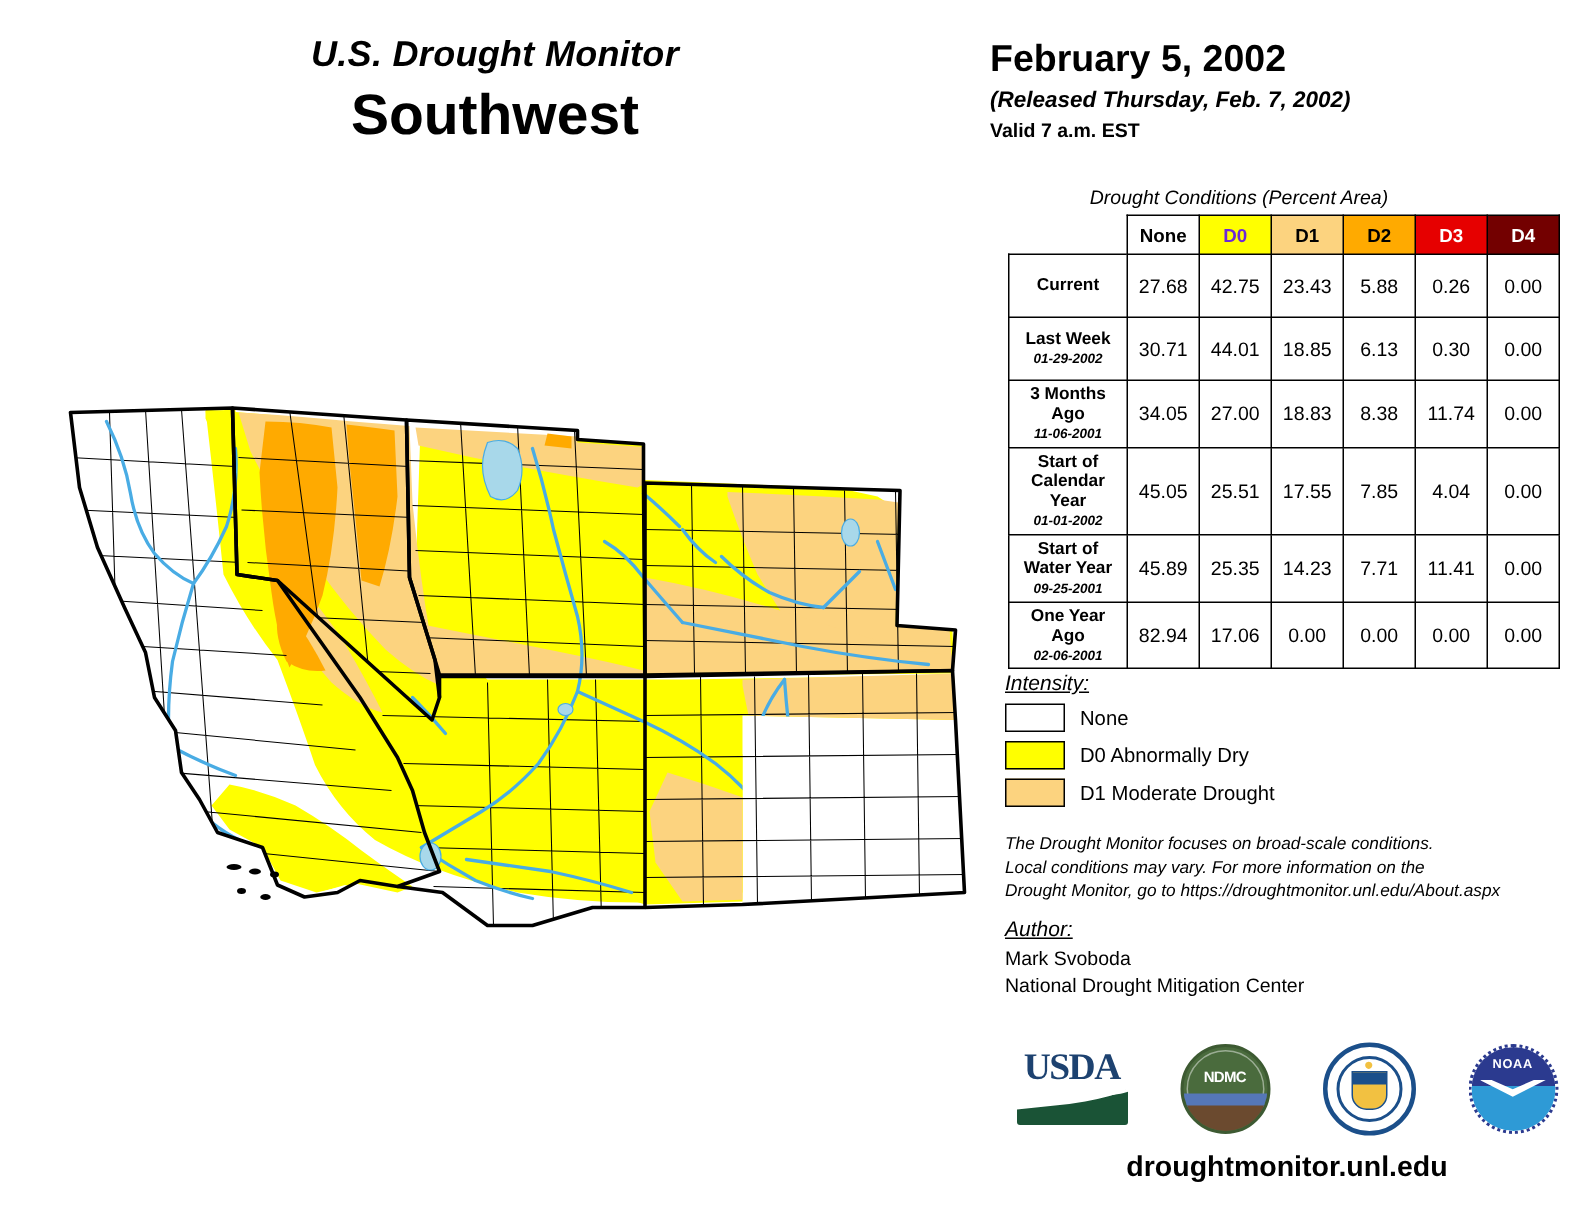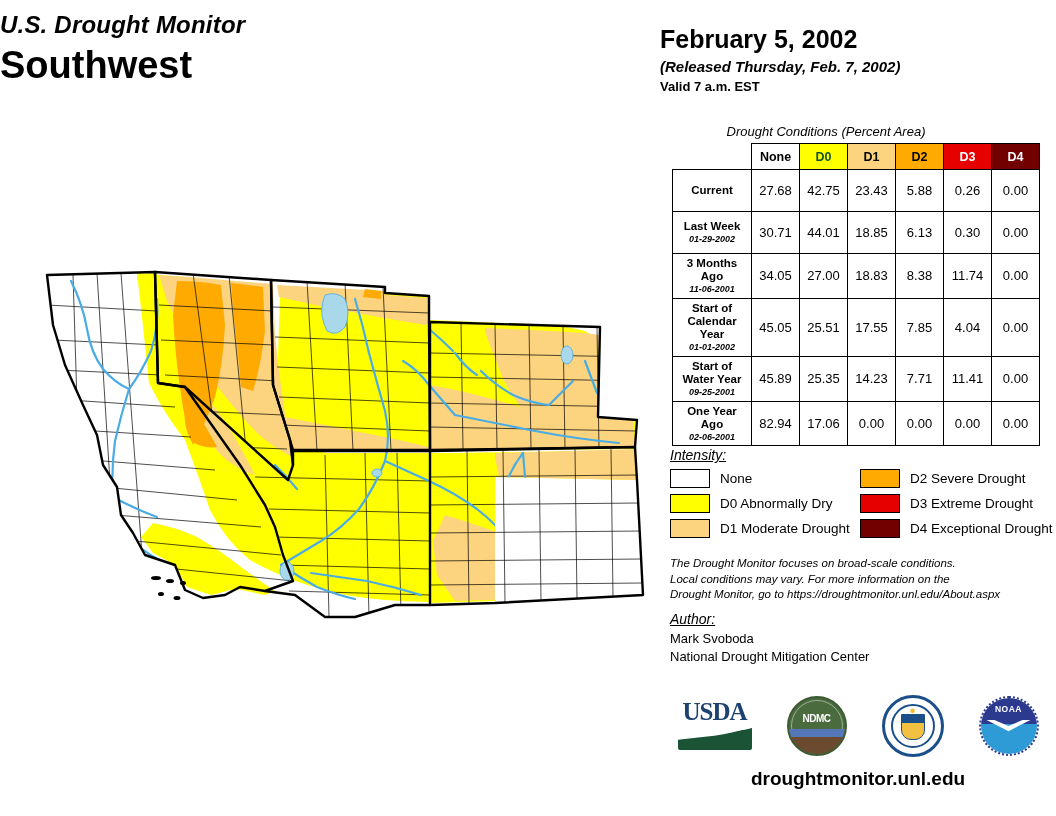--- a/index.html
+++ b/index.html
@@ -6,21 +6,21 @@
   body{
     width:1056px;height:816px;
     background:#ffffff;
     font-family:"Liberation Sans", sans-serif;
     overflow:hidden;
     position:relative;
   }
 
   
   #title-block{
-    position:absolute; left:0; top:12px; width:660px; text-align:left;
+    position:absolute; left:0; top:24px; width:660px; text-align:center;
   }
   #main-title{
     font-size:24px; font-weight:bold; font-style:italic; color:#000;
     letter-spacing:.2px; line-height:1.1;
   }
   #region-title{
     font-size:38px; font-weight:bold; color:#000; line-height:1.15; margin-top:6px;
   }
 
   
@@ -53,21 +53,21 @@
   #cond-table thead th.corner{border:none;background:transparent;width:74px;}
   #cond-table tbody td.rowlabel{
     width:74px; text-align:center; font-weight:bold; font-size:11.5px;
     line-height:1.15; padding:3px 2px;
   }
   #cond-table tbody td.rowlabel .sub{
     display:block; font-size:9px; font-style:italic; font-weight:bold; margin-top:1px;
   }
   #cond-table tbody td.val{width:47px; height:41px; font-size:13px;}
   .hdr-none{background:#ffffff;color:#000;}
-  .hdr-d0{background:#FFFF00;color:#14532d;}
+  .hdr-d0{background:#FFFF00;color:#6d28d9;}
   .hdr-d1{background:#FCD37F;color:#000;}
   .hdr-d2{background:#FFAA00;color:#000;}
   .hdr-d3{background:#E60000;color:#fff;margin-left:32px;}
   .hdr-d4{background:#730000;color:#fff;}
 
   
   #legend{position:absolute; left:670px; top:447px; width:386px;}
   #legend-title{
     font-size:14px; font-style:italic; font-weight:normal; color:#000;
     text-decoration:underline; margin-bottom:6px;
@@ -282,34 +282,20 @@
       </div>
       <div class="legend-row">
         <span class="swatch sw-d0"></span>
         <span class="legend-label">D0 Abnormally Dry</span>
       </div>
       <div class="legend-row">
         <span class="swatch sw-d1"></span>
         <span class="legend-label">D1 Moderate Drought</span>
       </div>
     </div>
-    <div class="legend-col right">
-      <div class="legend-row">
-        <span class="swatch sw-d2"></span>
-        <span class="legend-label">D2 Severe Drought</span>
-      </div>
-      <div class="legend-row">
-        <span class="swatch sw-d3"></span>
-        <span class="legend-label">D3 Extreme Drought</span>
-      </div>
-      <div class="legend-row">
-        <span class="swatch sw-d4"></span>
-        <span class="legend-label">D4 Exceptional Drought</span>
-      </div>
-    </div>
   </div>
 </div>
 
 <div id="notes">
   <div>The Drought Monitor focuses on broad-scale conditions.</div>
   <div>Local conditions may vary. For more information on the</div>
   <div>Drought Monitor, go to https://droughtmonitor.unl.edu/About.aspx</div>
 </div>
 
 <div id="author-block">

